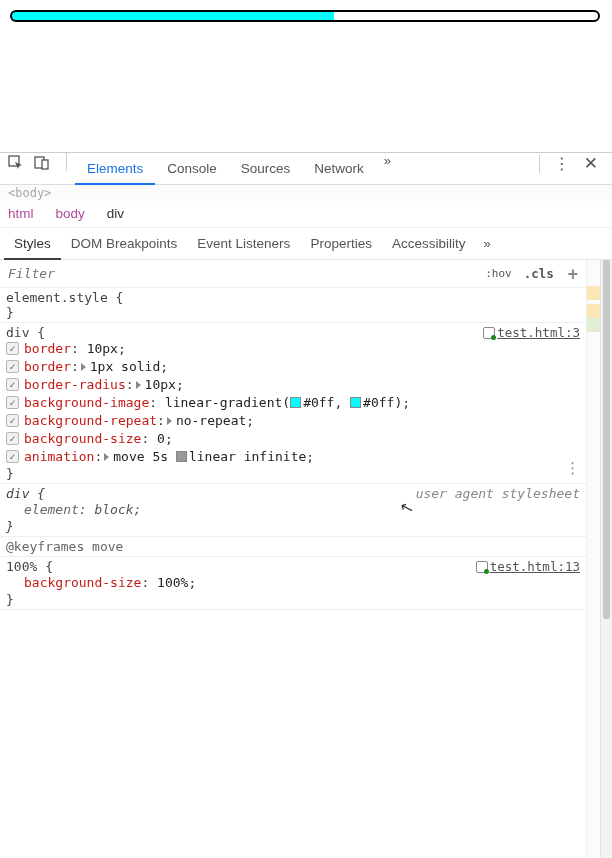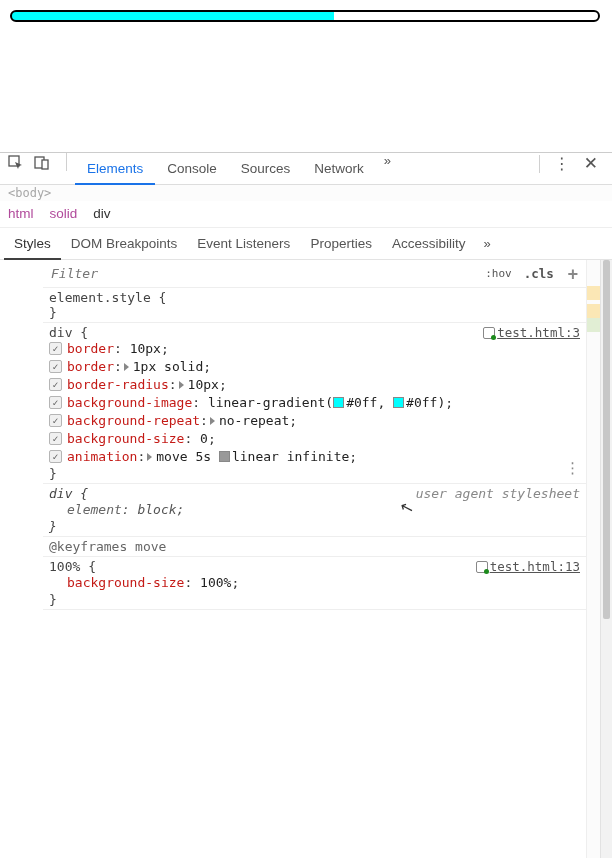--- a/index.html
+++ b/index.html
@@ -11,28 +11,28 @@
 .tb-icon { width: 20px; height: 20px; display: inline-flex; align-items: center; justify-content: center; color: #555; margin-right: 6px; }
 .tb-sep { width: 1px; height: 18px; background: #d0d0d0; margin: 0 8px; }
 .tab { padding: 0 12px; height: 32px; line-height: 32px; color: #555; cursor: pointer; font-size: 13.5px; }
 .tab.active { color: #1a73e8; border-bottom: 2px solid #1a73e8; }
 .tb-right { margin-left: auto; display: flex; align-items: center; }
 .chev { font-size: 13px; color: #555; padding: 0 8px; }
 .kebab { font-size: 16px; color: #555; padding: 0 6px; }
 .close-x { font-size: 17px; color: #555; padding: 0 8px; }
 .dom-strip { height: 16px; background: #fcfcfc; padding: 0 8px; font-family: Consolas, monospace; font-size: 12px; color: #888; display:flex; align-items:center; }
 .dom-body { color: #a7a7a7; }
-.breadcrumb { display: flex; gap: 16px; padding: 5px 8px 6px 8px; border-bottom: 1px solid #eee; font-size: 13.5px; }
+.breadcrumb { display: flex; gap: 22px; padding: 5px 8px 6px 8px; border-bottom: 1px solid #eee; font-size: 13.5px; }
 .bc { color: #b14a9b; cursor: pointer; }
 .bc.plain { color: #333; }
 .subtabs { display: flex; align-items: center; height: 32px; border-bottom: 1px solid #e3e3e3; padding: 0 4px; }
 .subtab { padding: 0 10px; height: 32px; line-height: 32px; color: #555; font-size: 13.5px; cursor: pointer; }
 .subtab.active { color: #333; border-bottom: 2px solid #404040; font-weight: 400; }
 .styles-body { position: relative; display: flex; flex: 1; overflow: hidden; }
-.styles-main { flex: 1; overflow-y: auto; font-family: Consolas, "Menlo", monospace; font-size: 13px; margin-left: 43px; }
+.styles-main { flex: 1; overflow-y: auto; font-family: Consolas, "Menlo", monospace; font-size: 13px; }
 .filter-row { display: flex; align-items: center; height: 28px; border-bottom: 1px solid #eee; }
 .filter-input { flex: 1; border: none; padding: 0 8px; font-size: 13px; color: #888; font-family: inherit; outline: none; font-style: italic; }
 .hov { padding: 0 6px; color: #555; font-family: Consolas, monospace; font-size: 11px; }
 .cls { padding: 0 6px; color: #555; font-family: Consolas, monospace; font-size: 12.5px; font-weight: bold; }
 .plus { padding: 0 8px; color: #888; font-size: 17px; font-weight: bold; }
 .rule-block { padding: 2px 6px 2px 6px; border-bottom: 1px solid #eee; position: relative; }
 .rule-block.ua { font-style: italic; color:#555; }
 .sel { color: #444; }
 .brace { color: #444; }
 .decl { padding-left: 18px; position: relative; line-height: 18px; }
@@ -92,21 +92,21 @@
       <span class="close-x">✕</span>
     </div>
   </div>
 
   <div class="dom-strip">
     <span class="dom-body">&lt;body&gt;</span>
   </div>
 
   <div class="breadcrumb">
     <span class="bc">html</span>
-    <span class="bc">solid</span>
+    <span class="bc">body</span>
     <span class="bc plain">div</span>
   </div>
 
   <div class="subtabs">
     <span class="subtab active">Styles</span>
     <span class="subtab">DOM Breakpoints</span>
     <span class="subtab">Event Listeners</span>
     <span class="subtab">Properties</span>
     <span class="subtab">Accessibility</span>
     <span class="chev">»</span>

